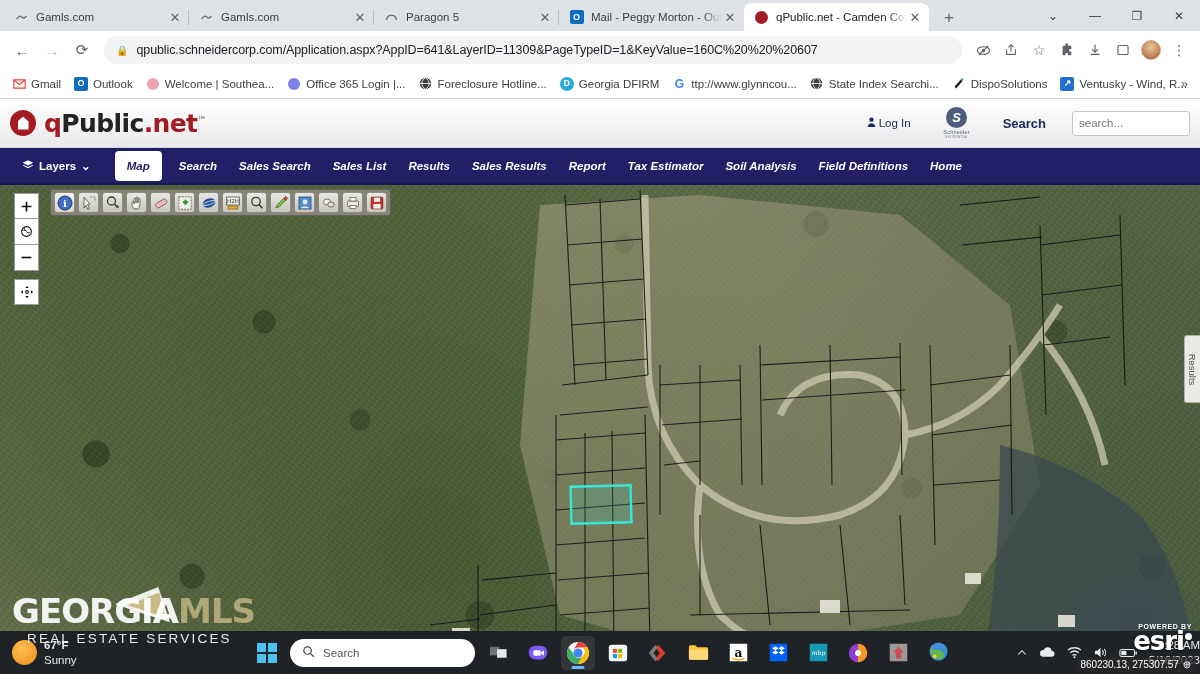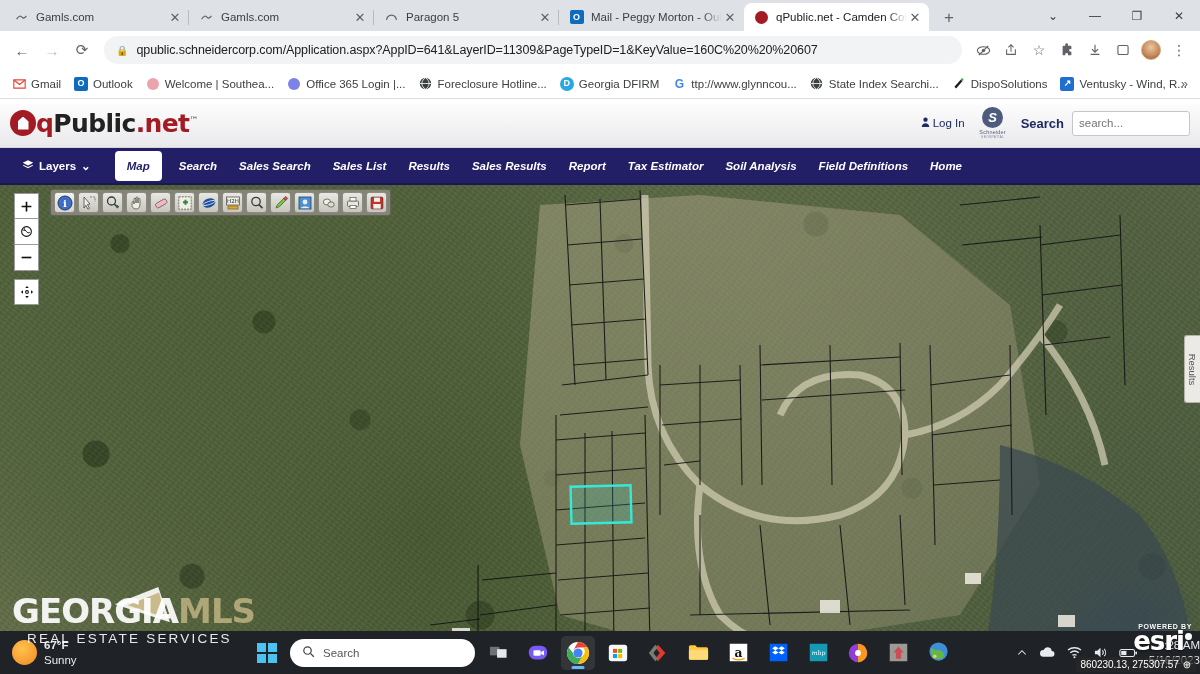--- a/index.html
+++ b/index.html
@@ -131,41 +131,41 @@
     padding: 2px 6px;
   }
 
   
   .page { position: relative; width: 1200px; height: 575px; background: #fff; }
   .qp-header {
     height: 49px; background: linear-gradient(#ffffff, #e9e9ec);
     display: flex; align-items: center; padding: 0 10px;
     border-bottom: 1px solid #d5d5dc;
   }
-  .logo-wrap { display: flex; align-items: center; gap: 0; }
+  .logo-wrap { display: flex; align-items: center; gap: 8px; }
   .logo-badge {
     width: 26px; height: 26px; border-radius: 50%;
     background: #a31b23; position: relative; flex: 0 0 26px;
     display: flex; align-items: center; justify-content: center;
   }
   .logo-badge::after {
     content: ""; width: 11px; height: 13px; background: #fff;
     clip-path: polygon(50% 0%, 100% 38%, 100% 100%, 0% 100%, 0% 38%);
   }
   .logo-text {
     font-size: 25px; font-weight: bold; color: #222; letter-spacing: -0.6px;
     font-family: "DejaVu Sans", sans-serif;
   }
   .logo-text .dot-net { color: #a31b23; }
   .logo-tm { font-size: 9px; vertical-align: super; color: #444; font-weight: normal; }
   .county-name {
     font-size: 21px; color: #222; margin-left: 10px; letter-spacing: -0.2px;
   }
   .qp-header-right {
-    margin-left: auto; display: flex; align-items: center; gap: 8px;
+    margin-left: auto; display: flex; align-items: center; gap: 26px;
   }
   .login-link { font-size: 11.5px; color: #1e2a63; display: flex; align-items: center; gap: 3px; }
   .schneider-logo { display: flex; flex-direction: column; align-items: center; width: 40px; }
   .schneider-circle {
     width: 21px; height: 21px; border-radius: 50%;
     background: #4d5b7c; color: #fff;
     display: flex; align-items: center; justify-content: center;
     font-size: 13px; font-style: italic; font-weight: bold;
   }
   .schneider-word { font-size: 5.5px; color: #55607a; letter-spacing: .2px; margin-top: 1px; }

